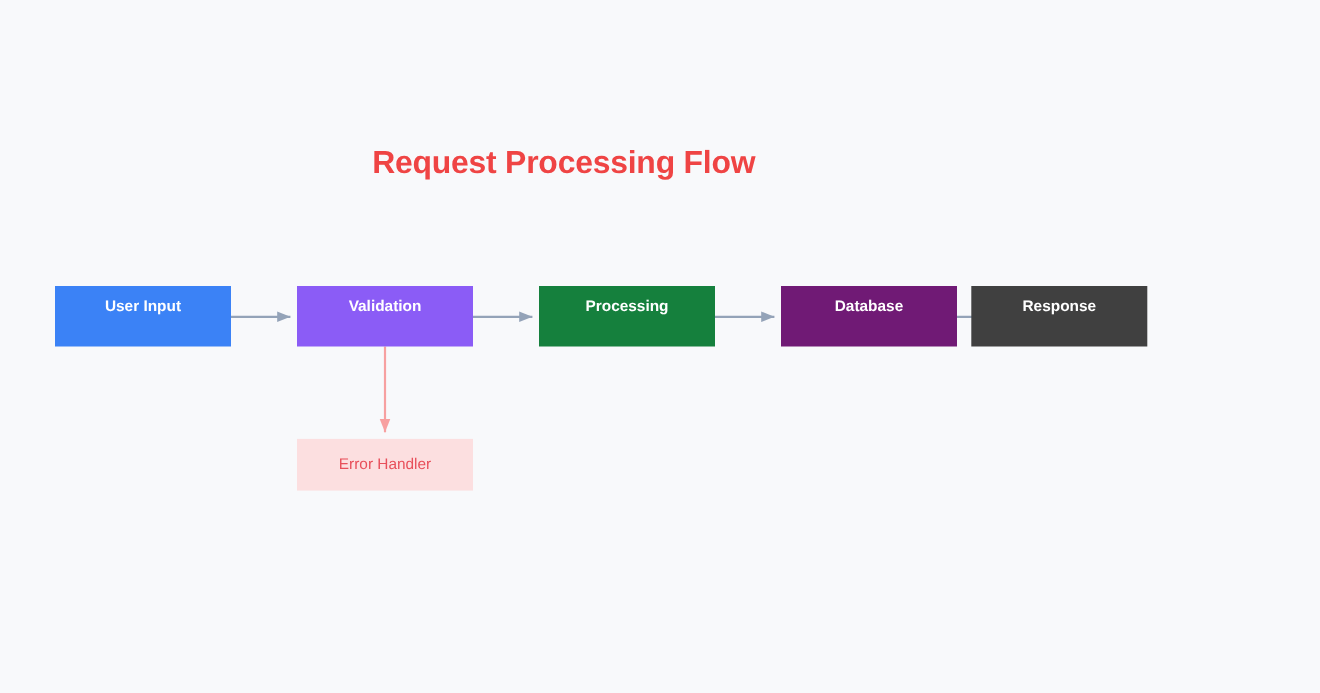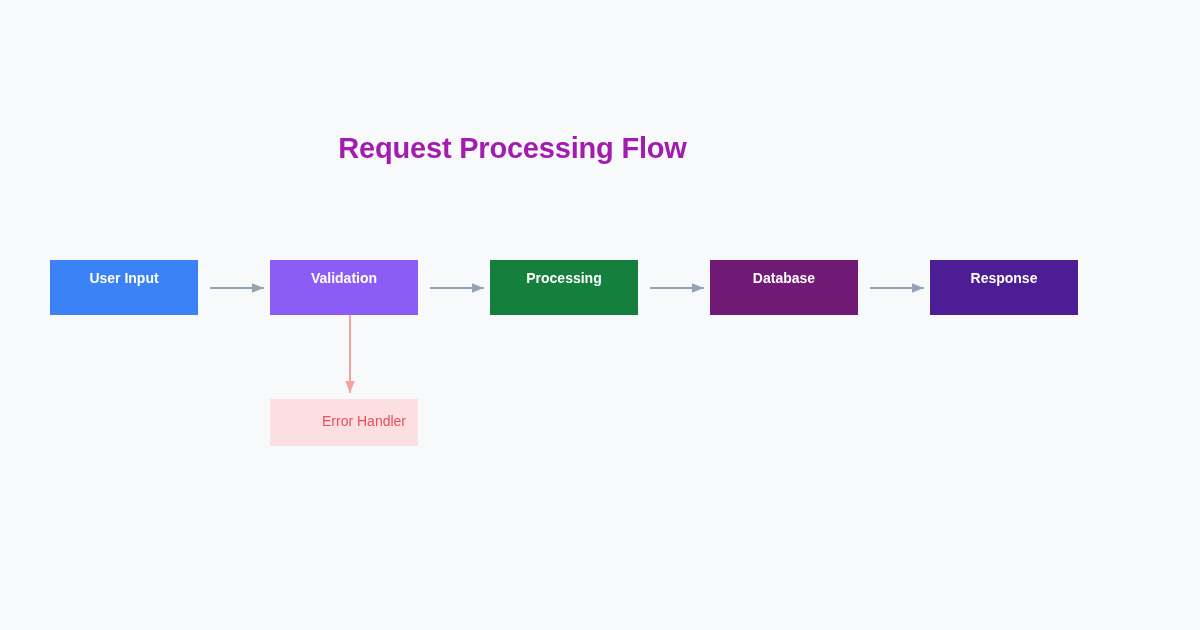--- a/index.html
+++ b/index.html
@@ -20,27 +20,27 @@
     height: 630px;
   }
   #diagram-title {
     position: absolute;
     left: 0;
     top: 130px;
     width: 1025px;
     text-align: center;
     font-size: 29px;
     font-weight: bold;
-    color: #a21caf;
+    color: #ef4444;
     letter-spacing: -0.2px;
     line-height: 36px;
   }
   .node {
     position: absolute;
-    width: 148px;
+    width: 160px;
     height: 55px;
     box-sizing: border-box;
   }
   .node-label {
     position: absolute;
     left: 0;
     top: 9px;
     width: 100%;
     text-align: center;
     font-size: 14px;
@@ -49,31 +49,30 @@
     line-height: 18px;
   }
   .node-label.soft {
     font-weight: normal;
     font-size: 14px;
   }
   #node-user-input   { left: 50px;  top: 260px; background: #3b82f6; }
   #node-validation   { left: 270px; top: 260px; background: #8b5cf6; text-decoration: underline; }
   #node-processing   { left: 490px; top: 260px; background: #15803d; }
   #node-database     { left: 710px; top: 260px; background: #701a75; }
-  #node-response     { left: 930px; top: 260px; background: #4c1d95; }
+  #node-response     { left: 883px; top: 260px; background: #404040; }
   #node-error-handler {
     left: 270px;
     top: 399px;
     height: 47px;
     background: #fcdfe0;
   }
   #node-error-handler .node-label {
     top: 13px;
     color: #e8505b;
-    padding-left: 20px;
   }
   svg#connectors {
     position: absolute;
     left: 0;
     top: 0;
     width: 1200px;
     height: 630px;
     overflow: visible;
   }
 </style>

